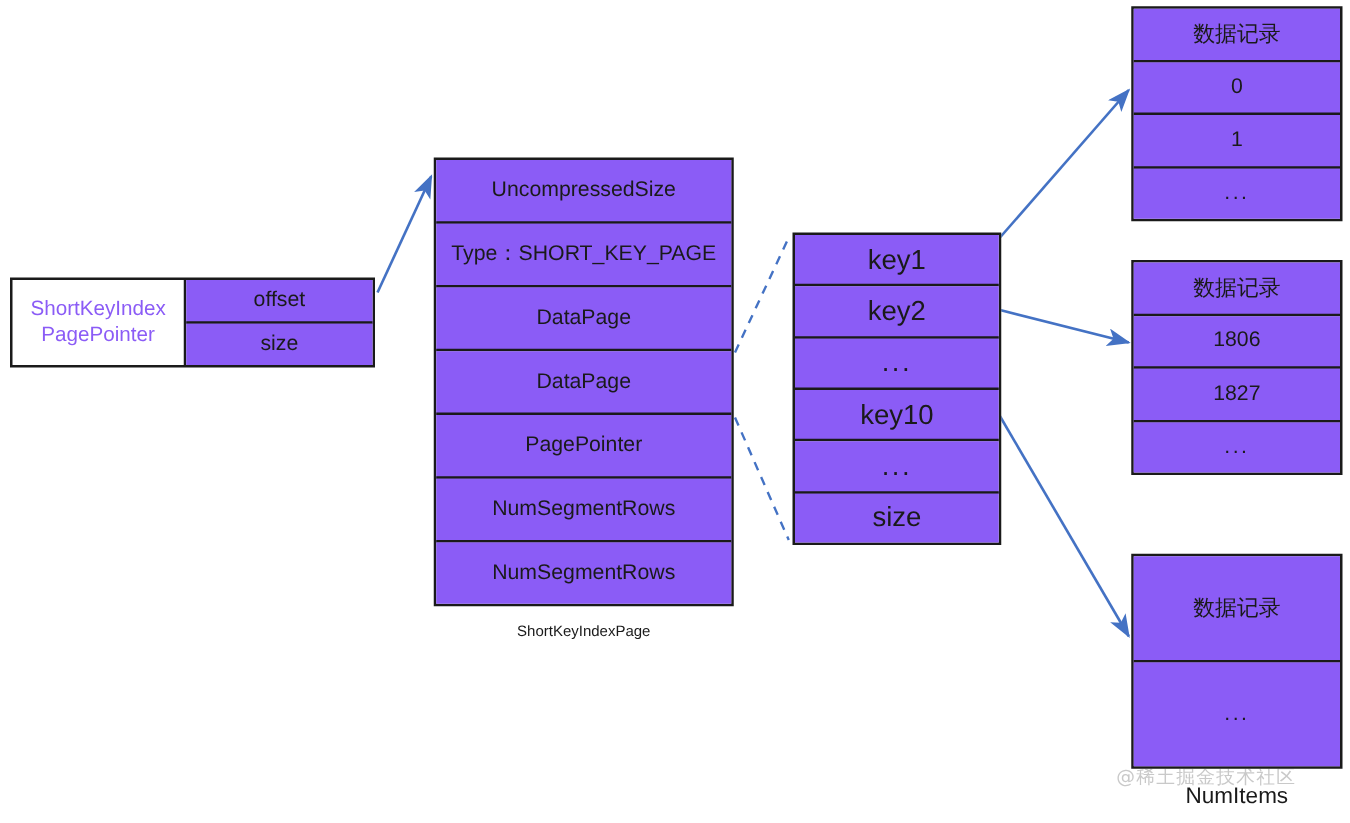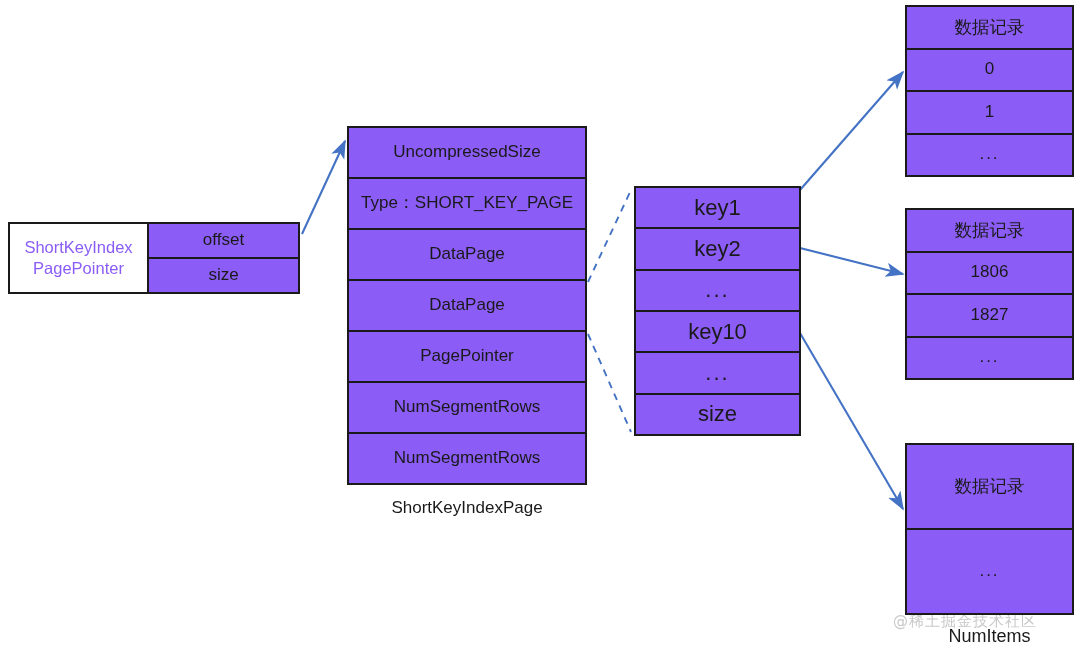--- a/index.html
+++ b/index.html
@@ -94,21 +94,21 @@
   .datapage { left: 905px; width: 169px; }
   #datapage-1 { top: 5px; height: 172px; }
   #datapage-2 { top: 208px; height: 172px; }
   #datapage-3 { top: 443px; height: 172px; }
   .datapage .row { font-size: 17px; }
   .datapage .row.head { font-size: 17.5px; }
 
   .caption {
     position: absolute;
     color: #1a1a1a;
-    font-size: 17px;
+    font-size: 12px;
     white-space: nowrap;
     z-index: 4;
   }
   #caption-index { left: 347px; top: 498px; width: 240px; text-align: center; }
   #caption-datapage { left: 905px; top: 626px; width: 169px; text-align: center; font-size: 18px; }
 
   #watermark {
     position: absolute;
     left: 893px;
     top: 612px;

